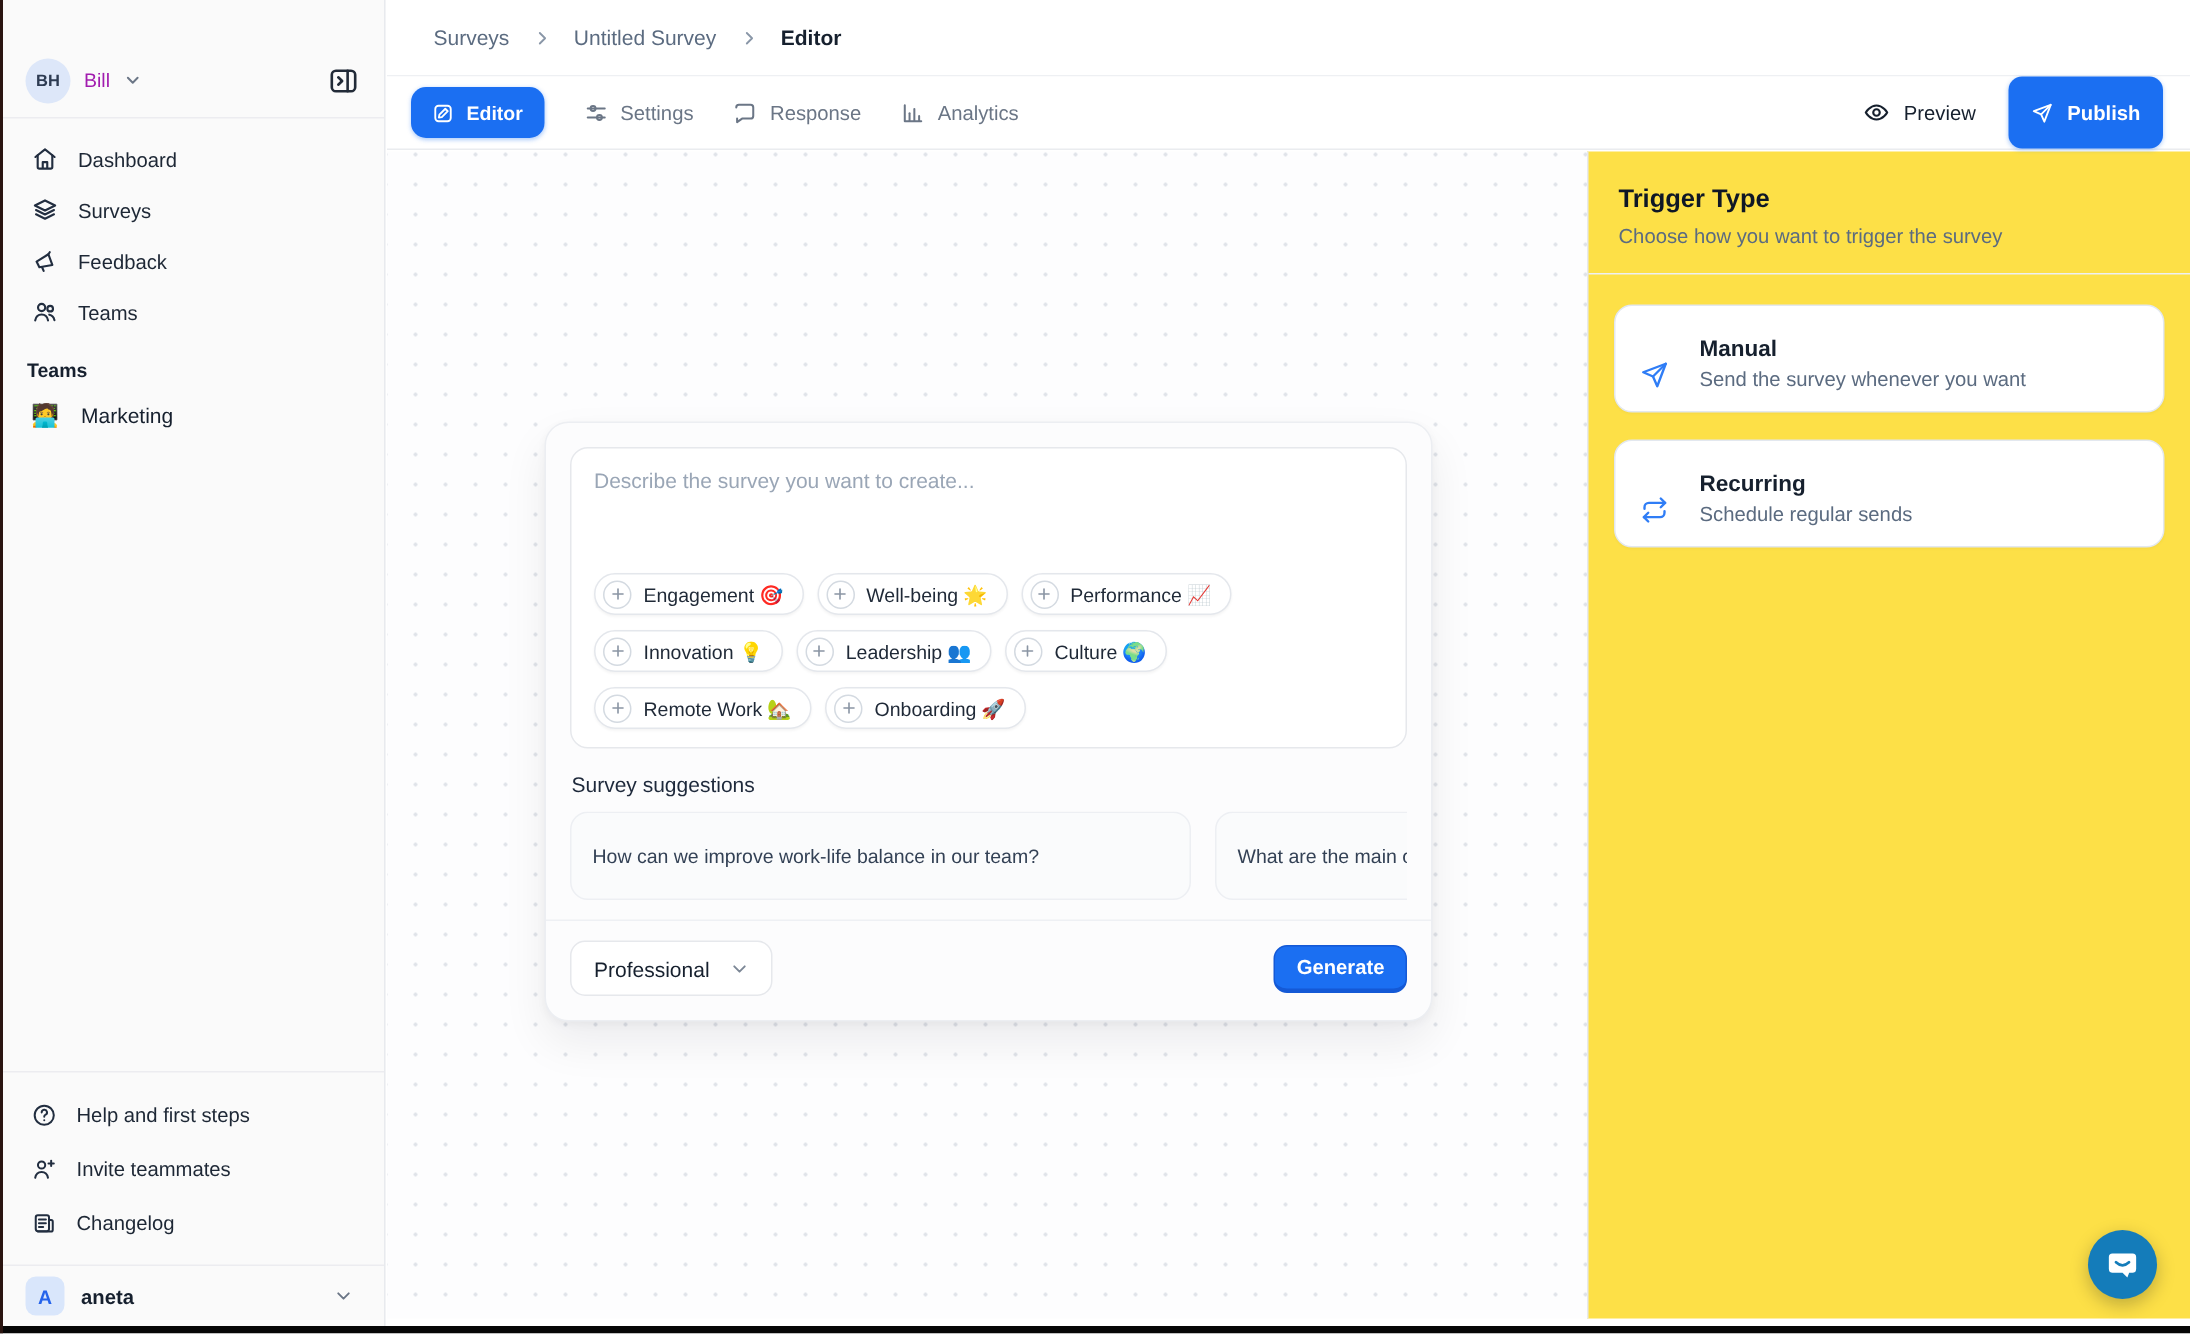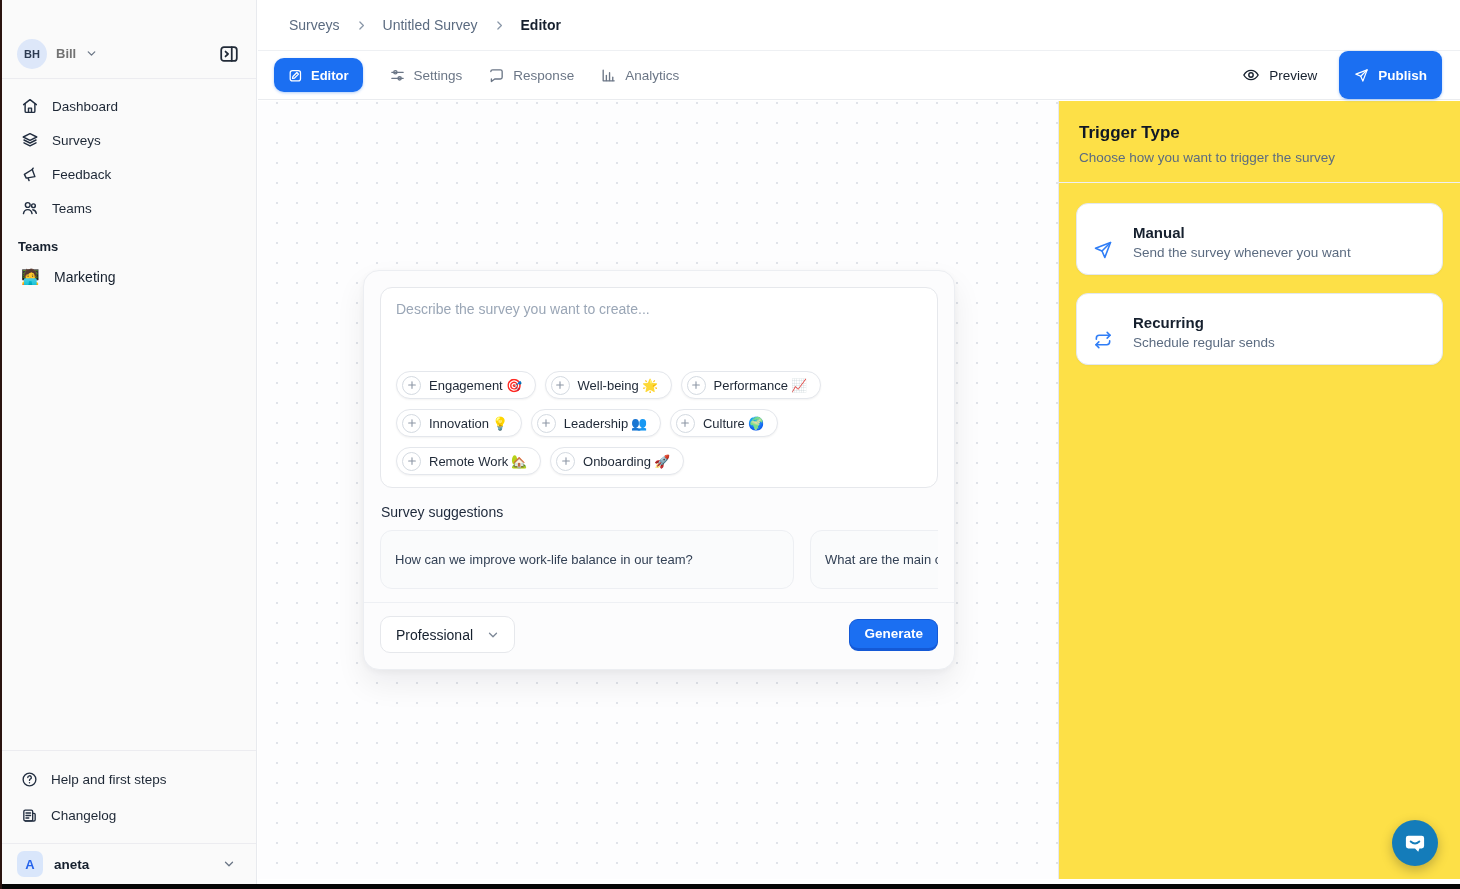--- a/index.html
+++ b/index.html
@@ -20,21 +20,21 @@
   }
   .sidebar-top {
     height: 50px; flex: 0 0 50px; border-bottom: 1px solid #ececf0;
     display: flex; align-items: center; padding: 0 12px 0 17px; gap: 9px; margin-top: 29px;
   }
   .ws-avatar {
     width: 30px; height: 30px; border-radius: 50%;
     background: #dde7f9; color: #2d3b52; font-size: 11px; font-weight: 700;
     display: flex; align-items: center; justify-content: center; cursor: pointer;
   }
-  .ws-name { font-size: 13px; font-weight: 700; color: #737373; cursor: pointer; }
+  .ws-name { font-size: 13px; font-weight: 400; color: #a21caf; cursor: pointer; }
   .sidebar-top .spacer, .flex-spacer { flex: 1; }
   .collapse-btn {
     width: 30px; height: 30px; border: none; background: transparent; color: #222b38;
     display: flex; align-items: center; justify-content: center; border-radius: 8px; cursor: pointer;
   }
   .sidebar-nav { padding: 10px 12px 0; }
   .nav-item {
     display: flex; align-items: center; gap: 13px; height: 34px; padding: 0 9px;
     border-radius: 8px; color: #1d2735; font-size: 13.5px; cursor: pointer;
   }
@@ -92,21 +92,21 @@
 
   
   .workarea { position: absolute; top: 101px; left: 0; right: 0; bottom: 5px; display: flex; }
   .canvas {
     width: 800px; flex: 0 0 800px; position: relative; background: #fdfdfe;
     background-image: radial-gradient(circle, #e0e3e9 1.4px, transparent 1.4px);
     background-size: 20px 20px; background-position: 9px 12px;
   }
 
   .composer {
-    position: absolute; left: 105px; top: 169px; width: 592px;
+    position: absolute; left: 105px; top: 180px; width: 592px;
     background: #fcfcfd; border: 1px solid #eceef2; border-radius: 16px;
     box-shadow: 0 14px 30px rgba(2,6,23,.07), 0 2px 6px rgba(2,6,23,.04);
     padding: 16px;
   }
   .prompt-box {
     background: #fff; border: 1px solid #e6e8ec; border-radius: 12px;
     height: 201px; padding: 13px 15px 12px; display: flex; flex-direction: column;
   }
   .prompt-input {
     border: none; outline: none; resize: none; flex: 1; background: transparent;
@@ -252,20 +252,31 @@
   <div class="sidebar-bottom">
     <div class="nav-item">
       <span class="ico">
         <svg width="17" height="17" viewBox="0 0 24 24" fill="none" stroke="currentColor" stroke-width="1.9" stroke-linecap="round" stroke-linejoin="round">
             <circle cx="12" cy="12" r="9"></circle>
             <path d="M9.6 9.3a2.5 2.5 0 1 1 3.4 2.3c-.8.3-1 .9-1 1.7"></path>
             <line x1="12" y1="16.6" x2="12" y2="16.7"></line>
           </svg>
       </span>
       <span>Help and first steps</span>
+    </div>
+    <div class="nav-item">
+      <span class="ico">
+        <svg width="17" height="17" viewBox="0 0 24 24" fill="none" stroke="currentColor" stroke-width="1.9" stroke-linecap="round" stroke-linejoin="round">
+            <circle cx="9.5" cy="8" r="3.4"></circle>
+            <path d="M3.5 20c.6-3.5 3-5.5 6-5.5s5.4 2 6 5.5"></path>
+            <line x1="18.5" y1="4" x2="18.5" y2="9"></line>
+            <line x1="16" y1="6.5" x2="21" y2="6.5"></line>
+          </svg>
+      </span>
+      <span>Invite teammates</span>
     </div>
     <div class="nav-item">
       <span class="ico">
         <svg width="17" height="17" viewBox="0 0 24 24" fill="none" stroke="currentColor" stroke-width="1.9" stroke-linecap="round" stroke-linejoin="round">
             <rect x="4" y="4.5" width="12.5" height="15" rx="2"></rect>
             <path d="M16.5 9h2a1.5 1.5 0 0 1 1.5 1.5V18a1.8 1.8 0 0 1-1.8 1.8H6"></path>
             <line x1="7" y1="8.5" x2="13.5" y2="8.5"></line>
             <line x1="7" y1="12" x2="13.5" y2="12"></line>
             <line x1="7" y1="15.5" x2="11" y2="15.5"></line>
           </svg>

